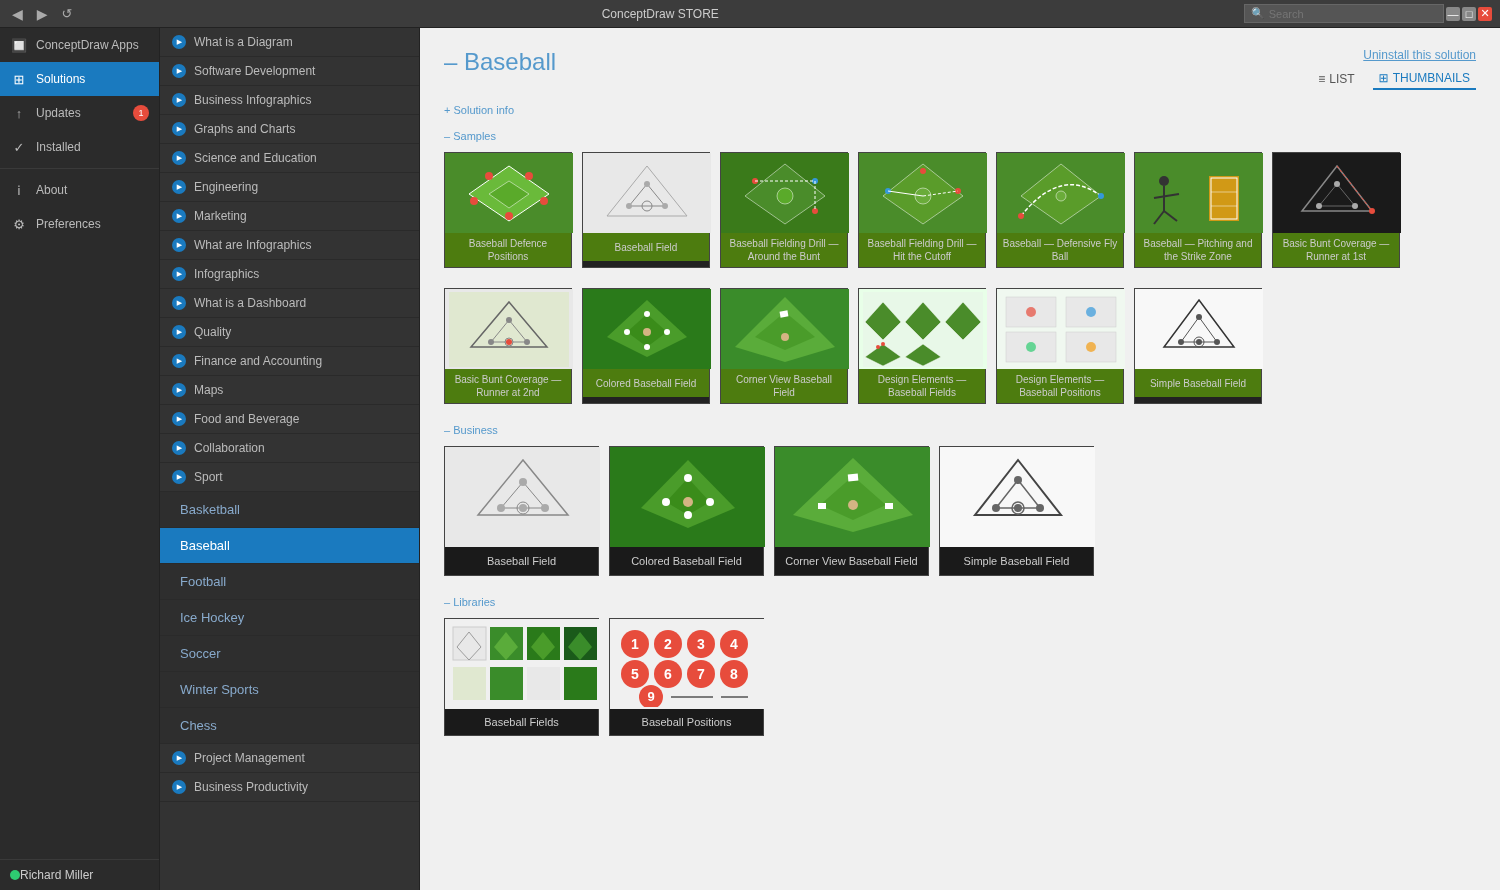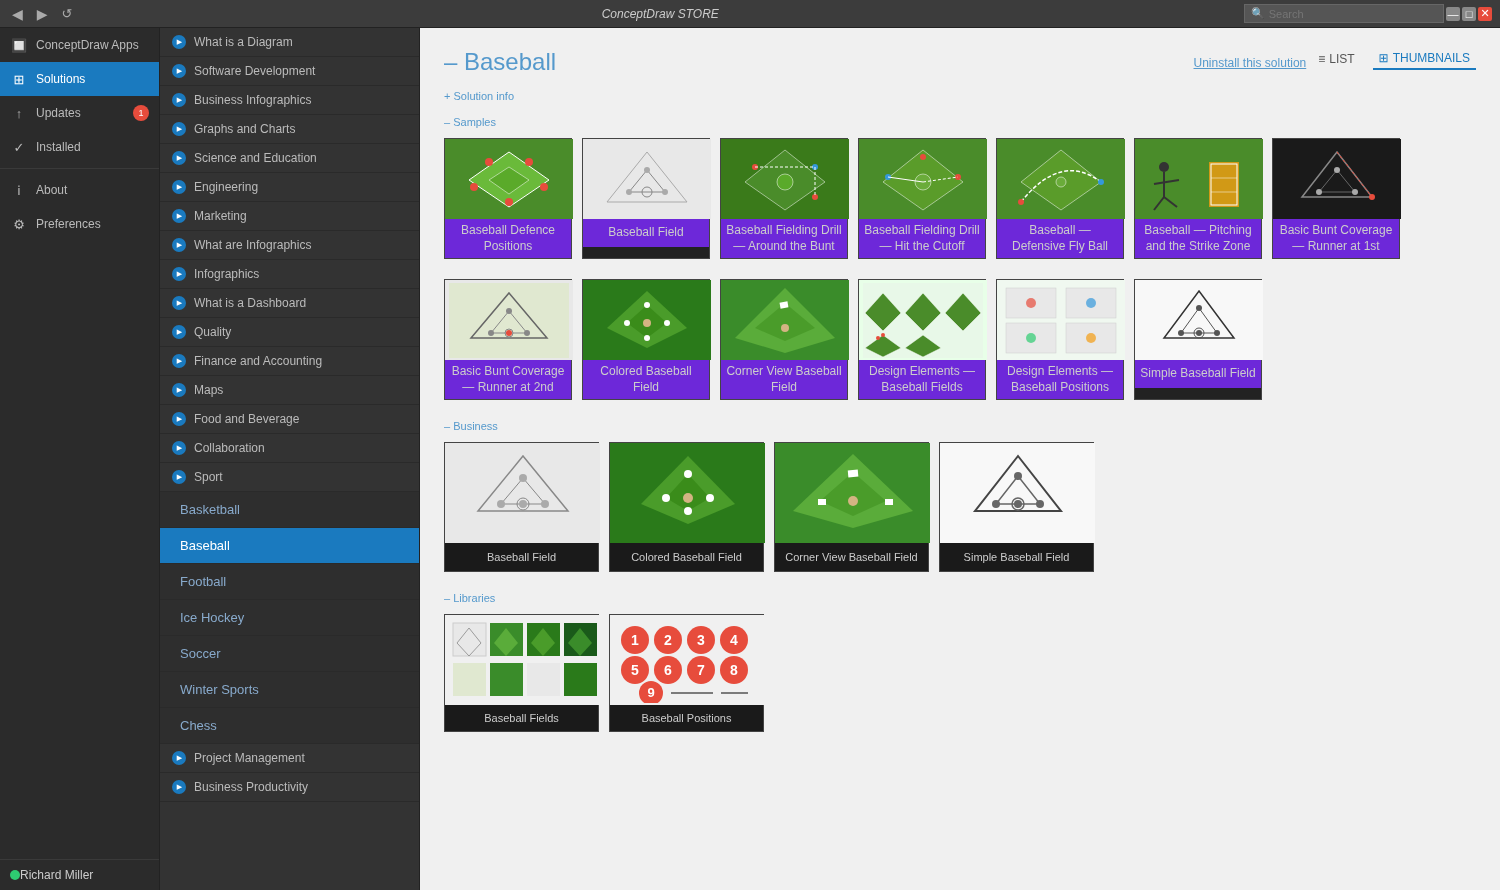--- a/index.html
+++ b/index.html
@@ -10,21 +10,21 @@
       background: #3c3c3c;
       height: 28px;
       display: flex;
       align-items: center;
       justify-content: space-between;
       padding: 0 8px;
       border-bottom: 1px solid #222;
       flex-shrink: 0;
     }
     #titlebar-left { display: flex; align-items: center; gap: 6px; }
-    #titlebar-center { font-size: 12px; color: #ccc; font-style: italic; }
+    #titlebar-center { font-size: 12px; color: #ccc; }
     #titlebar-right { display: flex; align-items: center; gap: 2px; }
     .titlebar-btn { width: 14px; height: 14px; border-radius: 2px; border: none; cursor: pointer; font-size: 11px; display: flex; align-items: center; justify-content: center; color: #fff; }
     .titlebar-btn.min { background: #888; }
     .titlebar-btn.max { background: #888; }
     .titlebar-btn.close { background: #e74c3c; }
     .nav-arrow { background: none; border: none; color: #aaa; cursor: pointer; font-size: 14px; padding: 2px 4px; }
     .nav-refresh { background: none; border: none; color: #aaa; cursor: pointer; font-size: 13px; padding: 2px 4px; }
     .search-bar { display: flex; align-items: center; background: #555; border: 1px solid #666; padding: 2px 6px; width: 200px; }
     .search-bar input { background: none; border: none; color: #ccc; outline: none; font-size: 11px; width: 100%; }
 
@@ -131,25 +131,25 @@
       height: 80px;
       background: #3a3a3a;
       display: flex;
       align-items: center;
       justify-content: center;
       overflow: hidden;
       position: relative;
     }
     .thumb-label {
       padding: 4px 5px;
-      font-size: 12px;
+      font-size: 10px;
       color: #ccc;
       text-align: center;
       line-height: 1.3;
-      background: #6d28d9;
+      background: #4d7c0f;
       min-height: 28px;
       display: flex;
       align-items: center;
       justify-content: center;
     }
 
     
     .template-grid {
       display: flex;
       flex-wrap: wrap;
@@ -351,21 +351,21 @@
     </div>
     <div class="solution-item">
       <div class="solution-icon"></div>
       <span>Business Productivity</span>
     </div>
   </div>
 
   <div id="content">
     <div id="content-header">
       <h1 class="page-title" style="font-size:24px;color:#5599cc;font-weight:normal;">– Baseball</h1>
-      <div style="display:flex;align-items:flex-end;gap:6px;">
+      <div style="display:flex;flex-direction:column;align-items:flex-end;gap:6px;">
         <span class="uninstall-link">Uninstall this solution</span>
         <div class="view-toggle">
           <div class="view-btn">
             <span>≡</span>
             <span>LIST</span>
           </div>
           <div class="view-btn active">
             <span>⊞</span>
             <span>THUMBNAILS</span>
           </div>

